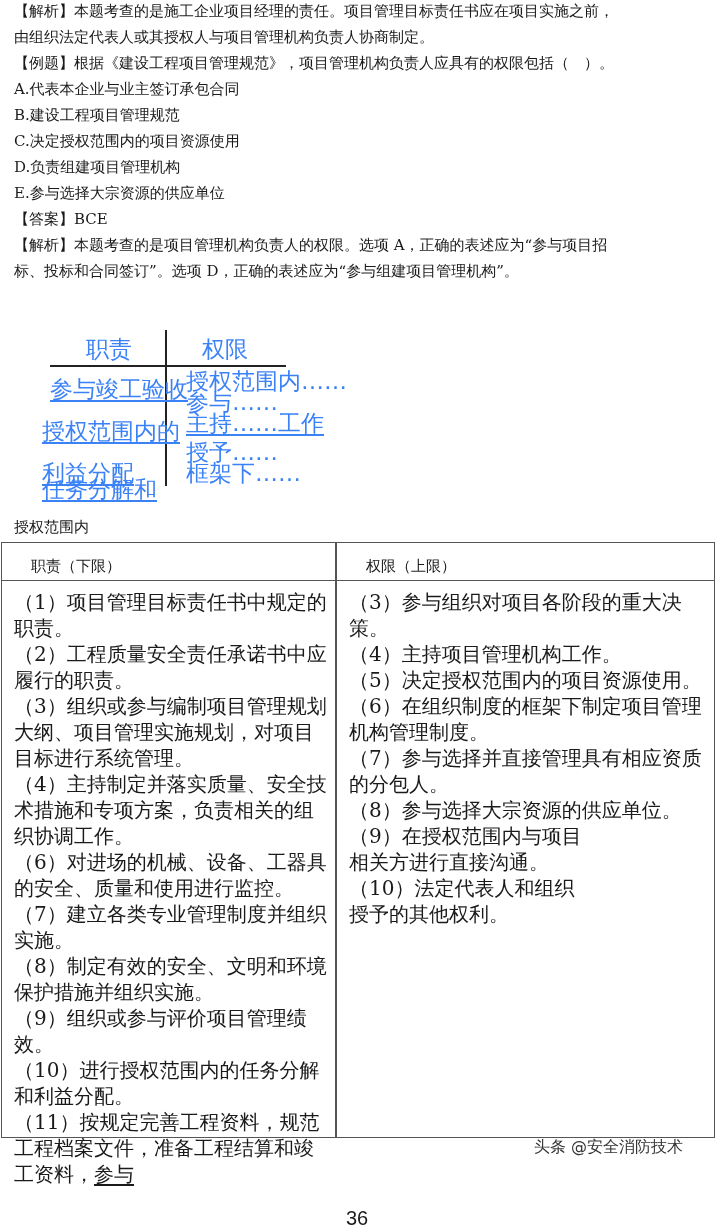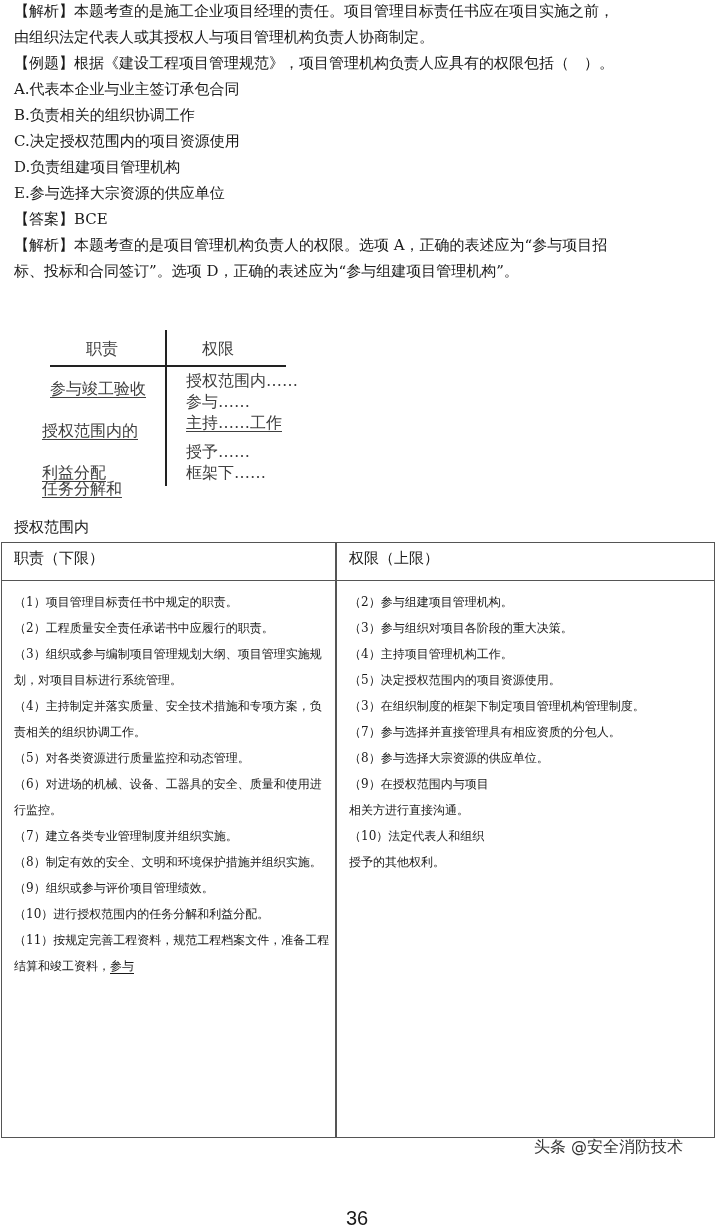--- a/index.html
+++ b/index.html
@@ -1,44 +1,44 @@
 <!DOCTYPE html>
 <html><head>
 <meta charset="utf-8">
 <style>
   html, body { margin: 0; padding: 0; background: #ffffff; }
   body { width: 718px; height: 1232px; position: relative; overflow: hidden;
          font-family: "DejaVu Serif", "Liberation Serif", serif; color: #1a1a1a; }
   .line { position: absolute; left: 14px; font-size: 15px; line-height: 26px; white-space: nowrap; letter-spacing: 0px; }
   .diagram { position: absolute; left: 0; top: 0; width: 718px; height: 520px; pointer-events: none; }
-  .dg-text { position: absolute; font-family: "DejaVu Sans", "Liberation Sans", sans-serif; font-size: 16px; line-height: 22px; white-space: nowrap; color: #404040; }
+  .dg-text { position: absolute; font-family: "DejaVu Sans", "Liberation Sans", sans-serif; font-size: 23px; line-height: 22px; white-space: nowrap; color: #3b82f6; }
   .dg-u { text-decoration: underline; text-underline-offset: 3px; }
   .dg-vline { position: absolute; left: 165px; top: 330px; width: 1.5px; height: 156px; background: #222; }
   .dg-hline { position: absolute; left: 50px; top: 365px; width: 236px; height: 1.5px; background: #222; }
   .caption { position: absolute; left: 14px; top: 516px; font-size: 15px; line-height: 22px; }
   .table { position: absolute; left: 1px; top: 542px; width: 714px; height: 596px; border: 1.5px solid #555; box-sizing: border-box; }
   .t-header { position: absolute; left: 0; top: 0; width: 100%; height: 38px; border-bottom: 1.5px solid #555; box-sizing: border-box; }
   .t-divider { position: absolute; left: 333px; top: 0; width: 1.5px; height: 100%; background: #555; }
-  .th { position: absolute; top: 4px; font-size: 15px; line-height: 22px; }
-  .cell { position: absolute; top: 46px; font-size: 12px; line-height: 26px; }
+  .th { position: absolute; top: 12px; font-size: 15px; line-height: 22px; margin-left: 17px; }
+  .cell { position: absolute; top: 46px; font-size: 20px; line-height: 26px; }
   .cell .item { display: block; white-space: pre-wrap; }
   .cell-left { left: 12px; width: 318px; }
   .cell-right { left: 347px; width: 360px; }
   .ul { text-decoration: underline; text-underline-offset: 3px; }
   .page-num { position: absolute; left: 346px; top: 1206px; font-family: "Liberation Sans", sans-serif; font-size: 20px; line-height: 24px; }
   .watermark { position: absolute; left: 534px; top: 1136px; font-family: "DejaVu Sans", "Liberation Sans", sans-serif; font-size: 16px; line-height: 22px; color: #333; }
 </style>
 </head>
 <body>
 
 <div class="line" style="top:-2px">【解析】本题考查的是施工企业项目经理的责任。项目管理目标责任书应在项目实施之前，</div>
 <div class="line" style="top:24px">由组织法定代表人或其授权人与项目管理机构负责人协商制定。</div>
 <div class="line" style="top:50px">【例题】根据《建设工程项目管理规范》，项目管理机构负责人应具有的权限包括（　）。</div>
 <div class="line" style="top:76px">A.代表本企业与业主签订承包合同</div>
-<div class="line" style="top:102px">B.负责相关的组织协调工作</div>
+<div class="line" style="top:102px">B.建设工程项目管理规范</div>
 <div class="line" style="top:128px">C.决定授权范围内的项目资源使用</div>
 <div class="line" style="top:154px">D.负责组建项目管理机构</div>
 <div class="line" style="top:180px">E.参与选择大宗资源的供应单位</div>
 <div class="line" style="top:206px">【答案】BCE</div>
 <div class="line" style="top:232px">【解析】本题考查的是项目管理机构负责人的权限。选项 A，正确的表述应为“参与项目招</div>
 <div class="line" style="top:258px">标、投标和合同签订”。选项 D，正确的表述应为“参与组建项目管理机构”。</div>
 
 <div class="diagram">
   <div class="dg-vline"></div>
   <div class="dg-hline"></div>
@@ -64,35 +64,33 @@
     <div class="th" style="left:12px;">职责（下限）</div>
     <div class="th" style="left:347px;">权限（上限）</div>
   </div>
   <div class="t-divider"></div>
 
   <div class="cell cell-left">
     <span class="item">（1）项目管理目标责任书中规定的职责。</span>
     <span class="item">（2）工程质量安全责任承诺书中应履行的职责。</span>
     <span class="item">（3）组织或参与编制项目管理规划大纲、项目管理实施规划，对项目目标进行系统管理。</span>
     <span class="item">（4）主持制定并落实质量、安全技术措施和专项方案，负责相关的组织协调工作。</span>
-    <span class="item">（5）对各类资源进行质量监控和动态管理。</span>
     <span class="item">（6）对进场的机械、设备、工器具的安全、质量和使用进行监控。</span>
     <span class="item">（7）建立各类专业管理制度并组织实施。</span>
     <span class="item">（8）制定有效的安全、文明和环境保护措施并组织实施。</span>
     <span class="item">（9）组织或参与评价项目管理绩效。</span>
     <span class="item">（10）进行授权范围内的任务分解和利益分配。</span>
     <span class="item"><span>（11）按规定完善工程资料，规范工程档案文件，准备工程结算和竣工资料，</span><span class="ul">参与</span></span>
   </div>
 
   <div class="cell cell-right">
-    <span class="item">（2）参与组建项目管理机构。</span>
     <span class="item">（3）参与组织对项目各阶段的重大决策。</span>
     <span class="item">（4）主持项目管理机构工作。</span>
     <span class="item">（5）决定授权范围内的项目资源使用。</span>
-    <span class="item">（3）在组织制度的框架下制定项目管理机构管理制度。</span>
+    <span class="item">（6）在组织制度的框架下制定项目管理机构管理制度。</span>
     <span class="item">（7）参与选择并直接管理具有相应资质的分包人。</span>
     <span class="item">（8）参与选择大宗资源的供应单位。</span>
     <span class="item">（9）在授权范围内与项目
 相关方进行直接沟通。</span>
     <span class="item">（10）法定代表人和组织
 授予的其他权利。</span>
   </div>
 </div>
 
 <div class="watermark">头条 @安全消防技术</div>

